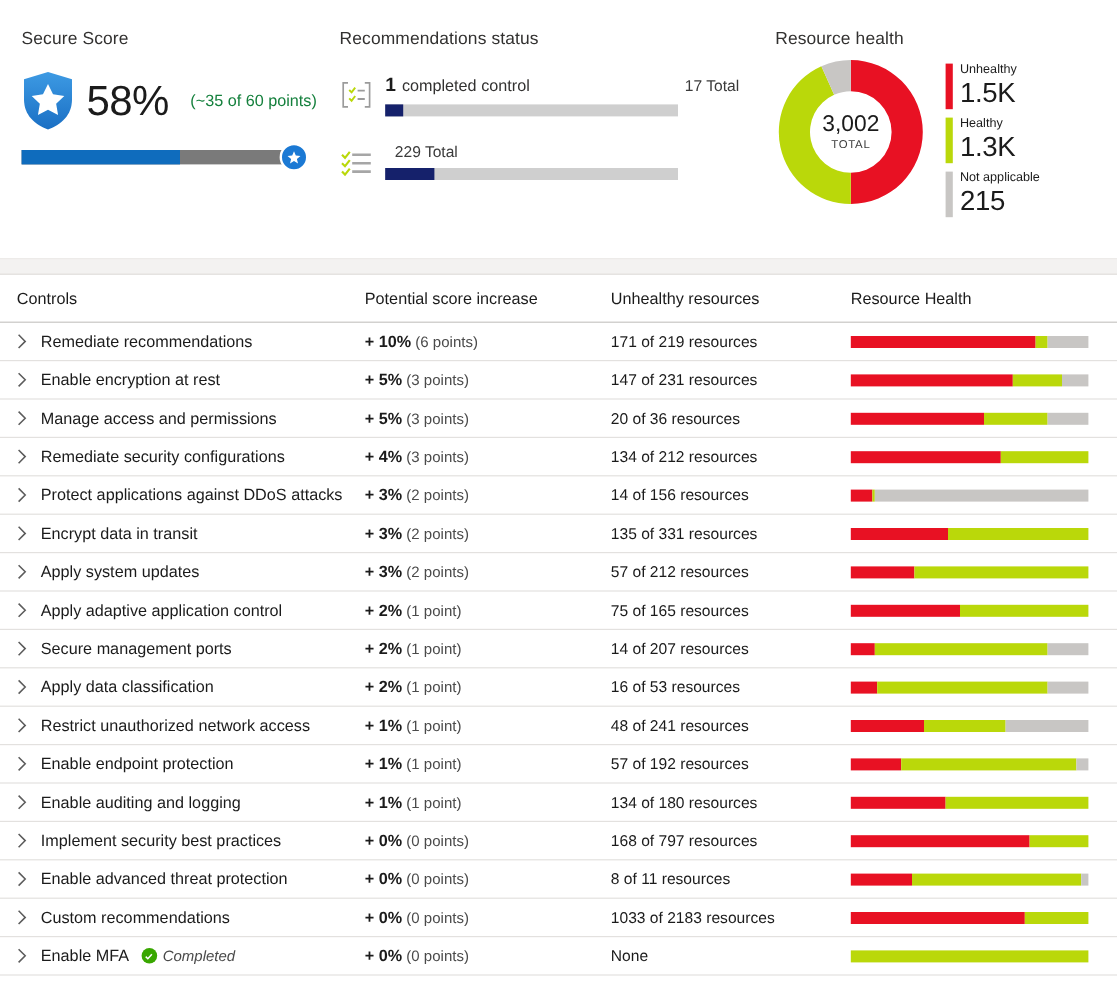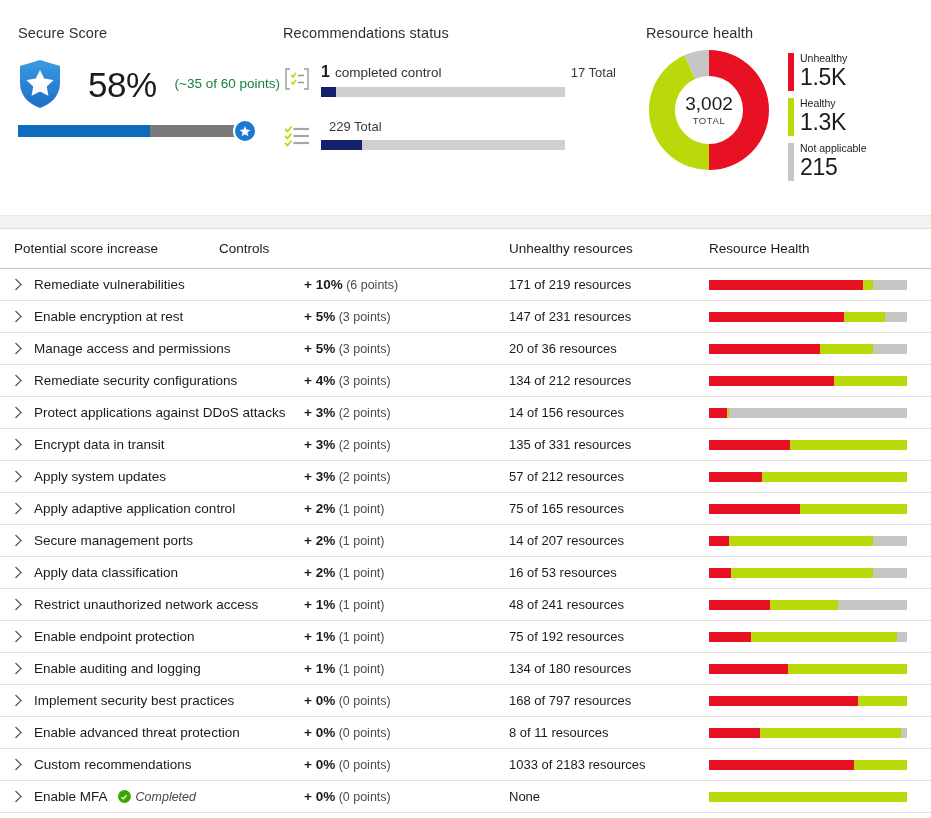--- a/index.html
+++ b/index.html
@@ -23,21 +23,21 @@
     font-size: 14.5px; color: #323130; font-weight: 400;
     letter-spacing: .1px;
   }
 
   
   .panel-score { width: 278px; padding: 25px 0 0 18px; }
   .score-row { display: flex; align-items: center; margin-top: 18px; }
   .shield { width: 44px; height: 50px; flex: 0 0 44px; position: relative; }
   .score-pct {
     font-size: 35px; font-weight: 400; color: #1b1b1b;
-    margin-left: 26px; line-height: 1; letter-spacing: -.5px;
+    margin-left: 10px; line-height: 1; letter-spacing: -.5px;
   }
   .score-points {
     font-size: 13.5px; color: #15803d; margin-left: 18px; white-space: nowrap;
     padding-bottom: 2px;
   }
   .score-bar-wrap {
     margin-top: 16px; width: 228px; height: 12px;
     background: #7a7a7a; position: relative; border-radius: 0;
   }
   .score-bar-fill {
@@ -255,34 +255,34 @@
           </div>
         </div>
       </div>
     </div>
   </div>
 
   <div class="band"></div>
 
   <div class="table">
     <div class="thead">
+      <div class="th col-control">Controls</div>
       <div class="th col-score">Potential score increase</div>
-      <div class="th col-control">Controls</div>
       <div class="th col-unhealthy">Unhealthy resources</div>
       <div class="th col-health">Resource Health</div>
     </div>
     <div id="tbody">
         <div class="trow">
           <div class="chev">
             <svg width="9" height="13" viewBox="0 0 9 13">
               <polyline points="1.5,1 7,6.5 1.5,12" fill="none" stroke="#5c5c5c" stroke-width="1.3"></polyline>
             </svg>
           </div>
           <div class="ctrl-cell">
-            <span class="ctrl-name">Remediate vulnerabilities</span>
+            <span class="ctrl-name">Remediate recommendations</span>
           </div>
           <div class="score-cell"><span class="score-pctv">+ 10%</span><span class="score-pts"> (6 points)</span></div>
           <div class="unhealthy-cell">171 of 219 resources</div>
           <div class="healthbar-cell">
             <div class="healthbar">
               <div class="seg-unhealthy" style="width: 78%;"></div>
               <div class="seg-healthy" style="width: 5%;"></div>
               <div class="seg-na" style="width: 17%;"></div>
             </div>
           </div>
@@ -476,21 +476,21 @@
         <div class="trow">
           <div class="chev">
             <svg width="9" height="13" viewBox="0 0 9 13">
               <polyline points="1.5,1 7,6.5 1.5,12" fill="none" stroke="#5c5c5c" stroke-width="1.3"></polyline>
             </svg>
           </div>
           <div class="ctrl-cell">
             <span class="ctrl-name">Enable endpoint protection</span>
           </div>
           <div class="score-cell"><span class="score-pctv">+ 1%</span><span class="score-pts"> (1 point)</span></div>
-          <div class="unhealthy-cell">75 of 192 resources</div>
+          <div class="unhealthy-cell">57 of 192 resources</div>
           <div class="healthbar-cell">
             <div class="healthbar">
               <div class="seg-unhealthy" style="width: 21%;"></div>
               <div class="seg-healthy" style="width: 74%;"></div>
               <div class="seg-na" style="width: 5%;"></div>
             </div>
           </div>
         </div>
         <div class="trow">
           <div class="chev">

